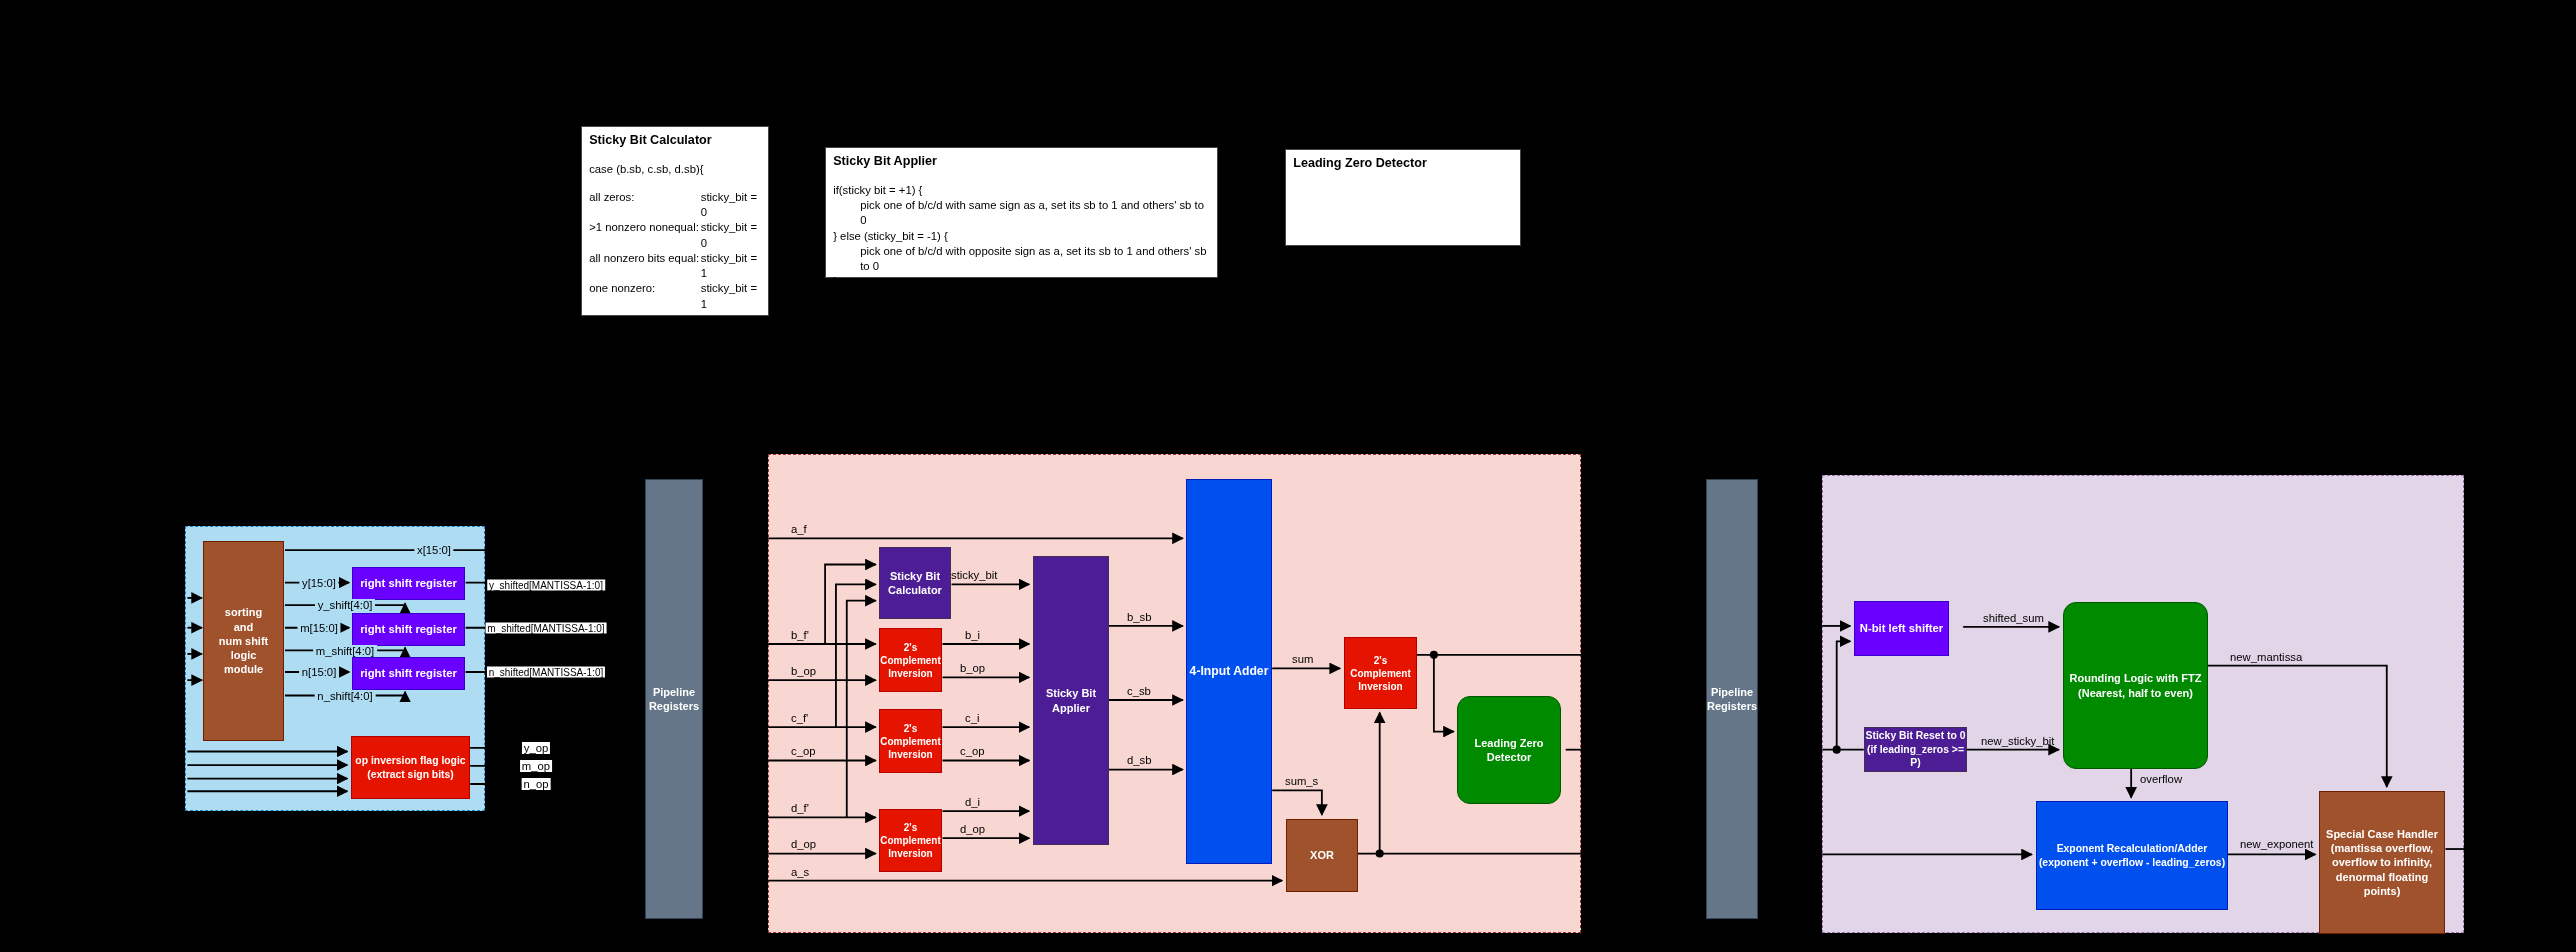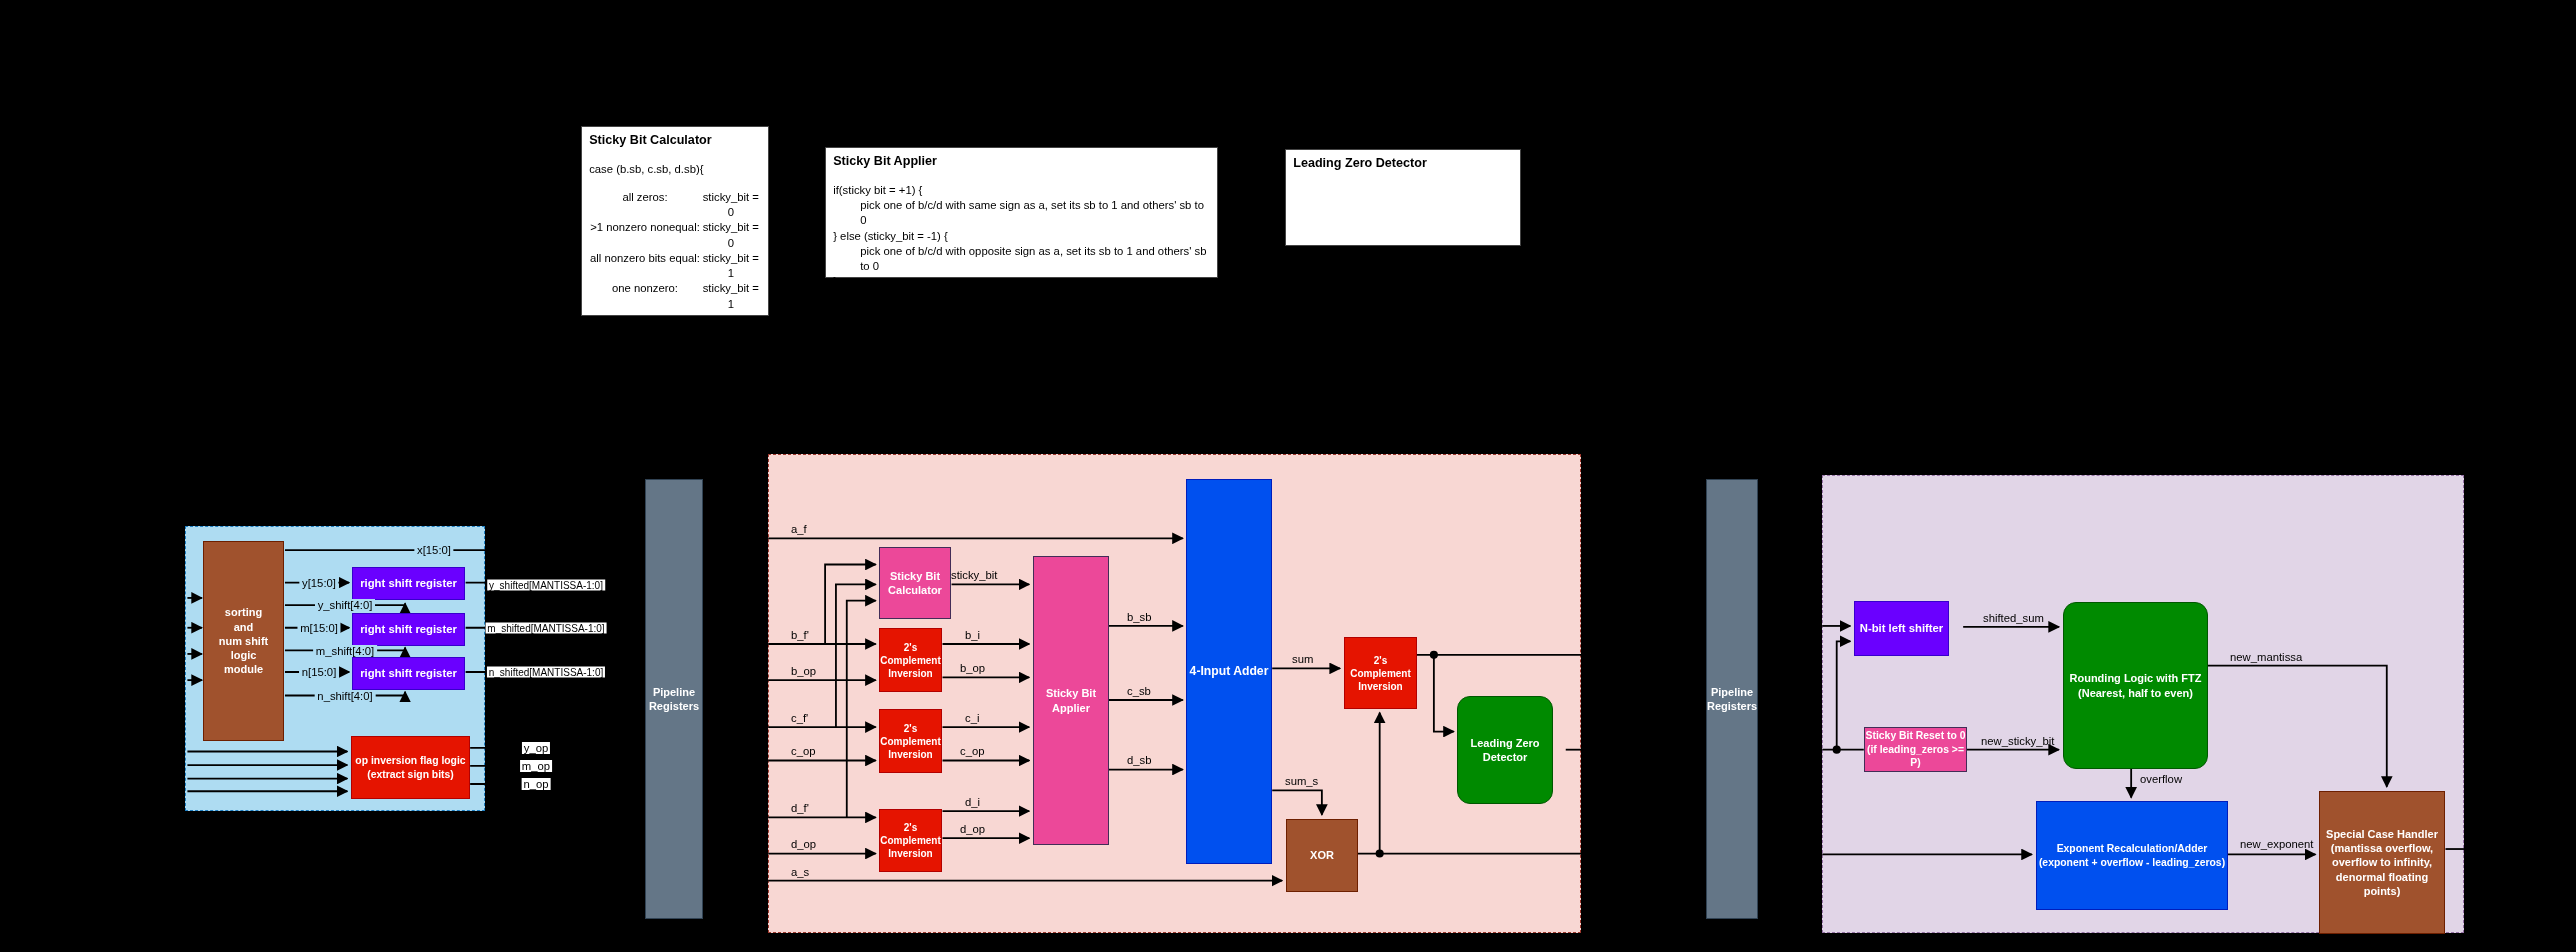--- a/index.html
+++ b/index.html
@@ -10,34 +10,34 @@
   .region-pink{background:#F8D7D3;border-color:#A0392E;}
   .region-purple{background:#E1D5E7;border-color:#9673A6;}
   #wires{position:absolute;left:0;top:0;z-index:2;pointer-events:none;}
   .block{position:absolute;display:flex;align-items:center;justify-content:center;
          text-align:center;color:#fff;font-weight:bold;white-space:pre-line;
          border:1.8px solid;box-sizing:border-box;z-index:3;line-height:1.3;}
   .brown{background:#A0522D;border-color:#6D1F00;}
   .violet{background:#6A00FF;border-color:#3700CC;}
   .red{background:#E51400;border-color:#B20000;}
   .slate{background:#647687;border-color:#314354;margin-left:28px;}
-  .plum{background:#ec4899;border-color:#432D57;}
+  .plum{background:#4c1d95;border-color:#432D57;}
   .blue{background:#0050EF;border-color:#001DBC;}
   .green{background:#008A00;border-color:#005700;border-radius:13px;}
   .fs11{font-size:10px;} .fs115{font-size:10.4px;} .fs12{font-size:11px;}
   .fs125{font-size:11.3px;} .fs13{font-size:11px;} .fs135{font-size:12.2px;}
   .wl{position:absolute;font-size:11.3px;color:#000;white-space:nowrap;z-index:4;}
   .wl-c{transform:translate(-50%,-50%);}
   .bgblue{background:#AEDCF2;padding:0 2.7px;}
   .bgwhite{background:#fff;padding:0 1.8px;}
   .fsL{font-size:10px;}
   .note{position:absolute;background:#fff;border:0.9px solid #444;box-sizing:border-box;
         color:#000;font-size:11.3px;padding:5.4px 7.2px;z-index:3;line-height:1.35;}
   .note .ntitle{font-weight:bold;font-size:12.6px;margin-bottom:12.6px;}
-  .nrow{display:flex;text-align:center;}
+  .nrow{display:flex;}
   .nrow span:first-child{width:122px;}
   .indent{padding-left:27px;}
 </style>
 </head>
 <body>
 
 <div id="canvas">
 
   <div class="region region-blue" style="left:185px;top:526px;width:300px;height:285px"></div>
   <div class="region region-pink" style="left:768px;top:454px;width:813px;height:479px"></div>
@@ -181,21 +181,21 @@
 Inversion</div>
   <div class="block red fs11" style="left:879px;top:809px;width:63px;height:63px">2's
 Complement
 Inversion</div>
   <div class="block plum fs13" style="left:1033px;top:556px;width:76px;height:289px">Sticky Bit
 Applier</div>
   <div class="block blue fs135" style="left:1186px;top:479px;width:86px;height:385px">4-Input Adder</div>
   <div class="block red fs11" style="left:1344px;top:637px;width:73px;height:72px">2's
 Complement
 Inversion</div>
-  <div class="block green fs13" style="left:1457px;top:696px;width:96px;height:108px">Leading Zero
+  <div class="block green fs13" style="left:1457px;top:696px;width:104px;height:108px">Leading Zero
 Detector</div>
   <div class="block brown fs13" style="left:1286px;top:819px;width:72px;height:73px">XOR</div>
 
   <div class="block violet fs125" style="left:1854px;top:601px;width:95px;height:55px">N-bit left shifter</div>
   <div class="block plum fs115" style="left:1864px;top:727px;width:103px;height:45px">Sticky Bit Reset to 0
 (if leading_zeros &gt;= P)</div>
   <div class="block green fs13" style="left:2063px;top:602px;width:145px;height:167px">Rounding Logic with FTZ
 (Nearest, half to even)</div>
   <div class="block blue fs115" style="left:2036px;top:801px;width:192px;height:109px">Exponent Recalculation/Adder
 (exponent + overflow - leading_zeros)</div>

